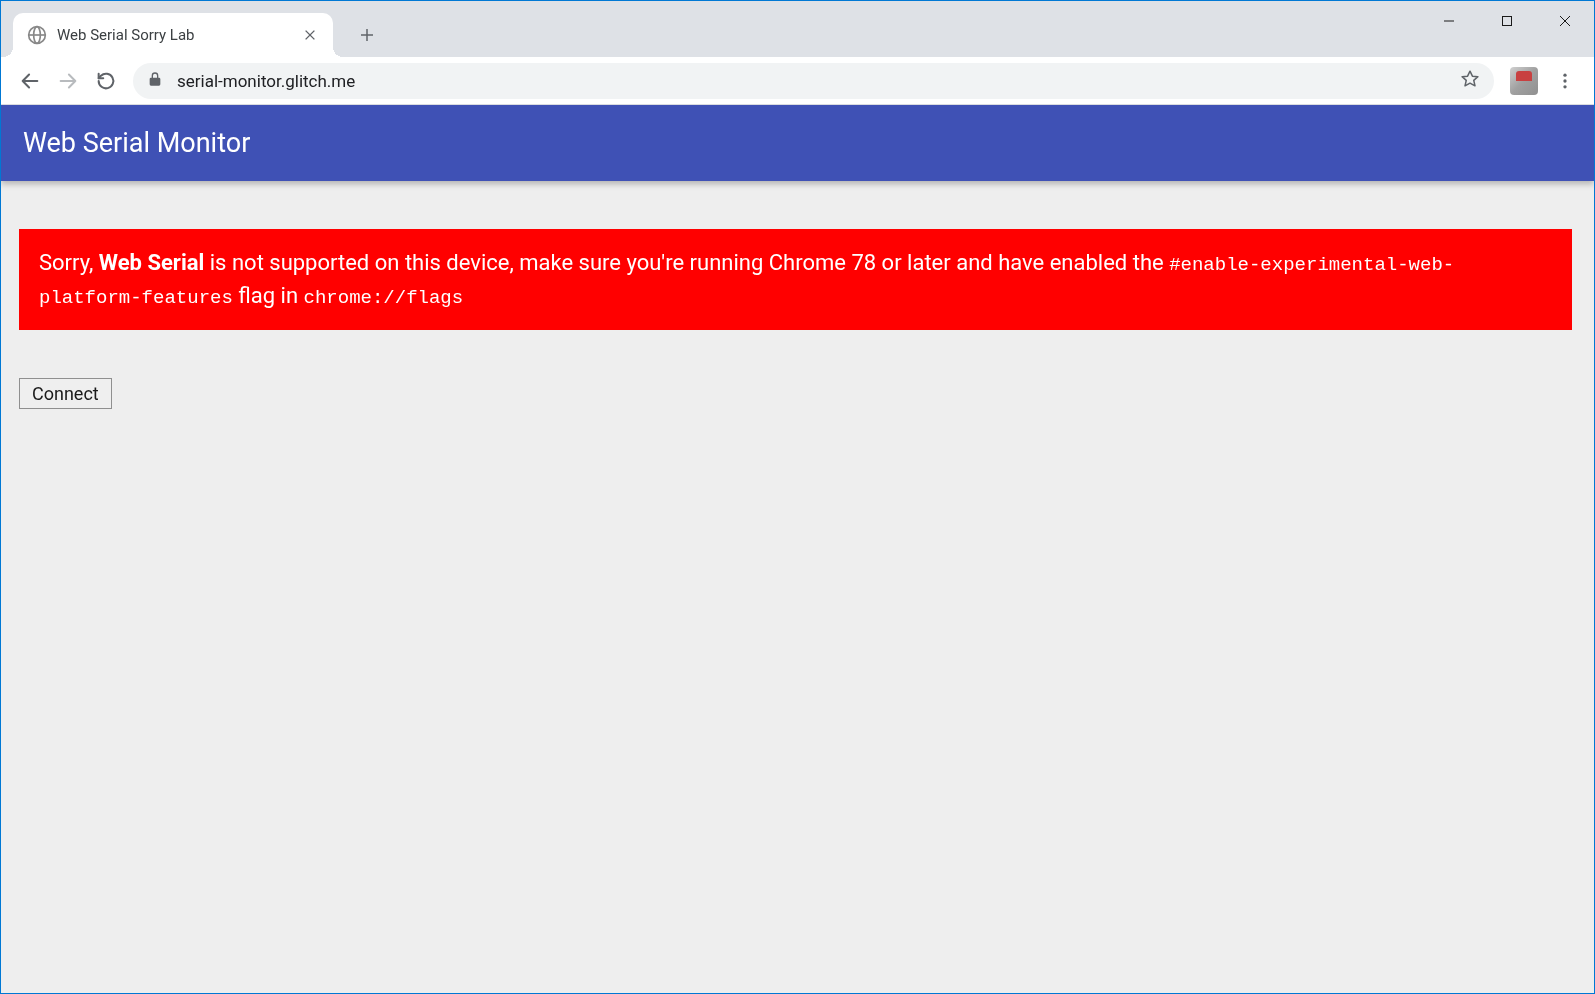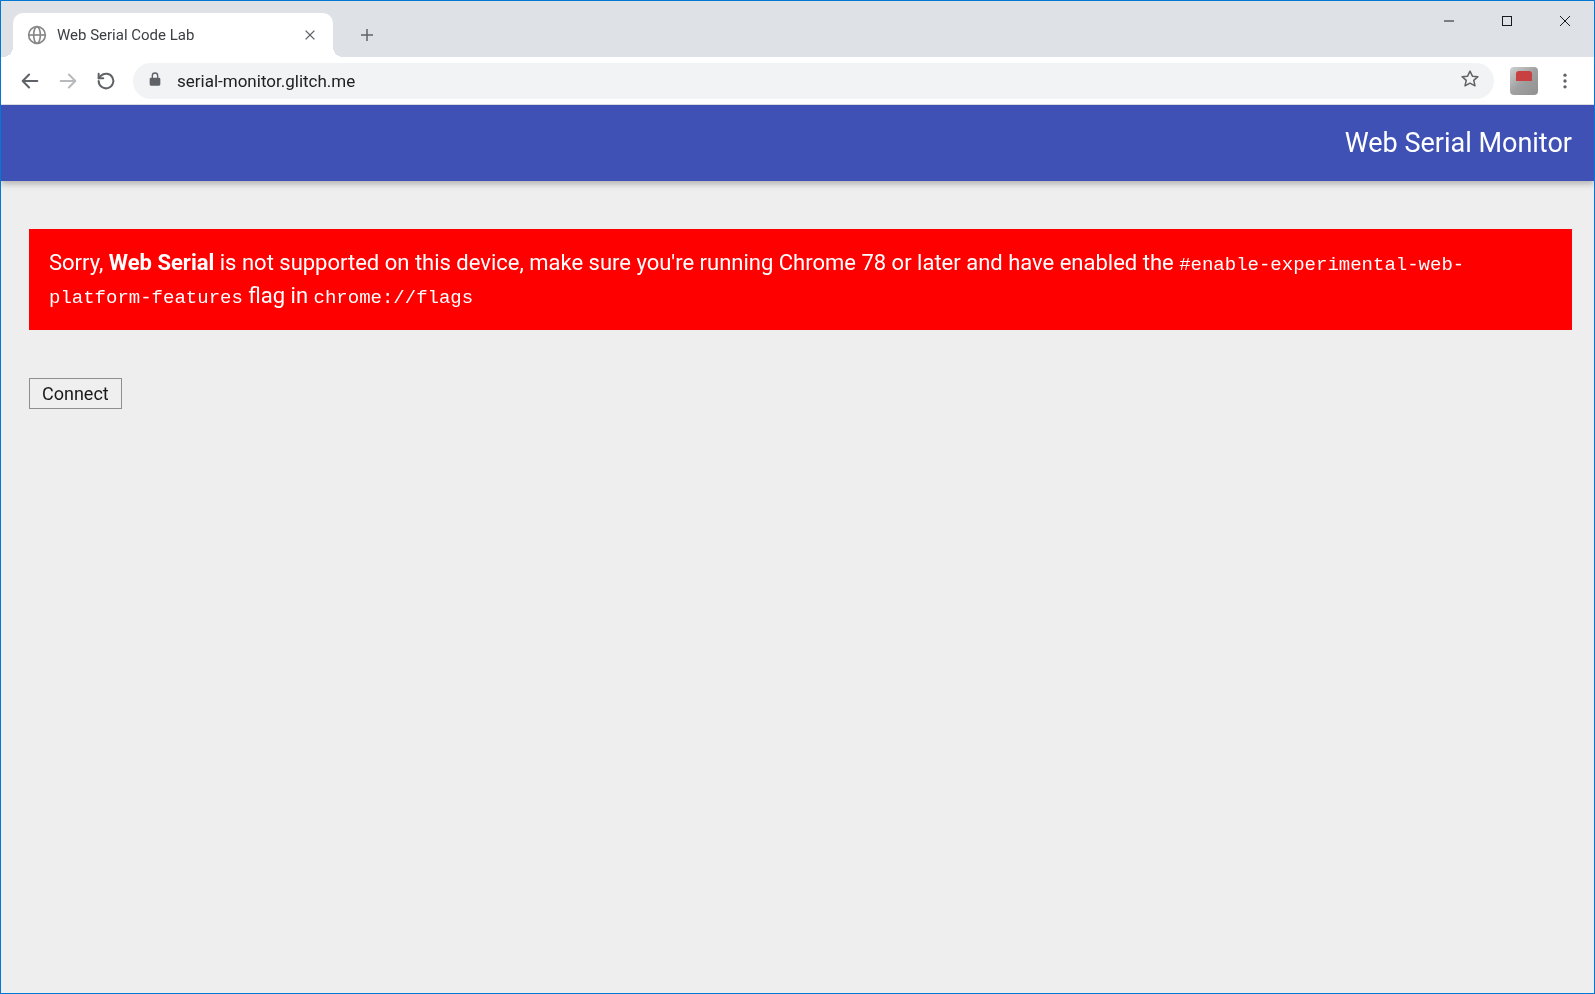--- a/index.html
+++ b/index.html
@@ -203,24 +203,23 @@
       height: calc(994px - 56px - 48px - 2px);
       overflow: auto;
     }
     .app-header {
       background: #3f51b5;
       color: #fff;
       padding: 22px 22px;
       font-size: 27px;
       font-weight: 400;
       box-shadow: 0 3px 6px rgba(0,0,0,0.25);
-      text-align: right;
     }
     .content-wrap {
-      padding: 48px 22px 22px 28px;
+      padding: 48px 22px 22px 18px;
     }
     .error-banner {
       background: #ff0000;
       color: #fff;
       padding: 18px 20px;
       font-size: 22px;
       line-height: 1.45;
     }
     .error-banner b {
       font-weight: 700;
@@ -248,21 +247,21 @@
     <div class="tab">
       <span class="tab-corner-left"></span>
       <span class="tab-corner-right"></span>
       <span class="tab-favicon">
         <svg viewBox="0 0 24 24" width="20" height="20" fill="#888">
           <circle cx="12" cy="12" r="10" fill="none" stroke="#888" stroke-width="2"></circle>
           <ellipse cx="12" cy="12" rx="4" ry="10" fill="none" stroke="#888" stroke-width="2"></ellipse>
           <line x1="2" y1="12" x2="22" y2="12" stroke="#888" stroke-width="2"></line>
         </svg>
       </span>
-      <span class="tab-title">Web Serial Code Lab</span>
+      <span class="tab-title">Web Serial Sorry Lab</span>
       <span class="tab-close">
         <svg viewBox="0 0 16 16" width="14" height="14">
             <line x1="3" y1="3" x2="13" y2="13" stroke="#5f6368" stroke-width="1.6"></line>
             <line x1="13" y1="3" x2="3" y2="13" stroke="#5f6368" stroke-width="1.6"></line>
           </svg>
       </span>
     </div>
     <div class="new-tab-btn">
       <svg viewBox="0 0 24 24" width="18" height="18">
           <line x1="12" y1="4" x2="12" y2="20" stroke="#5f6368" stroke-width="2"></line>

